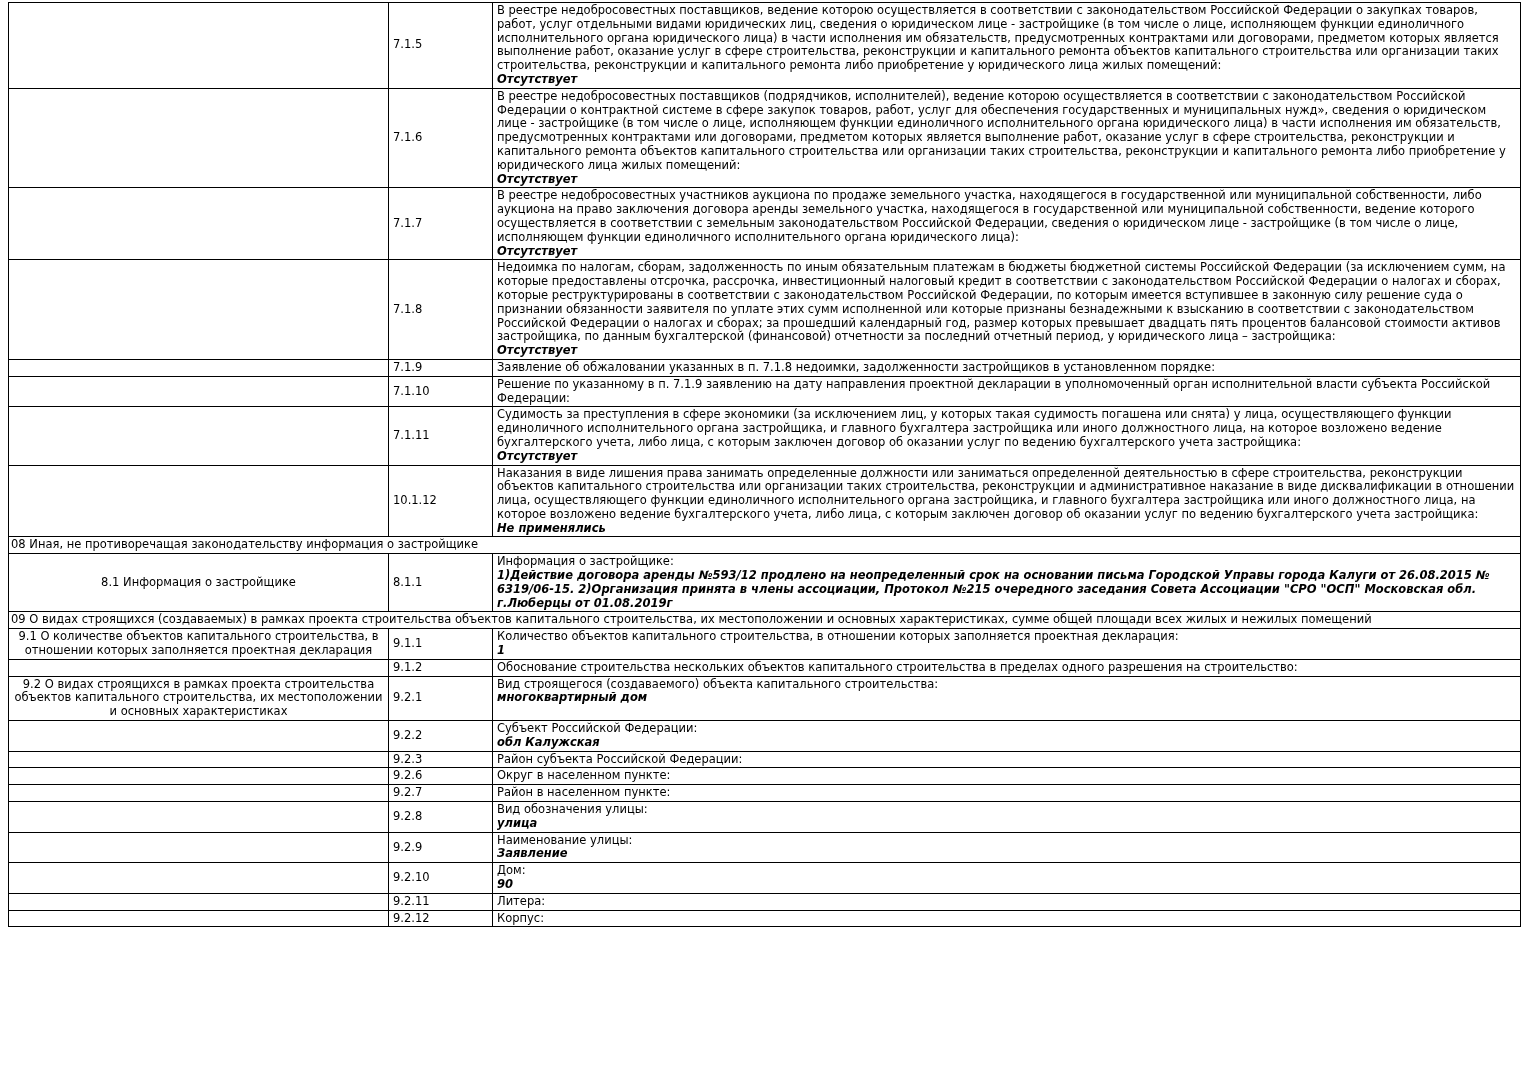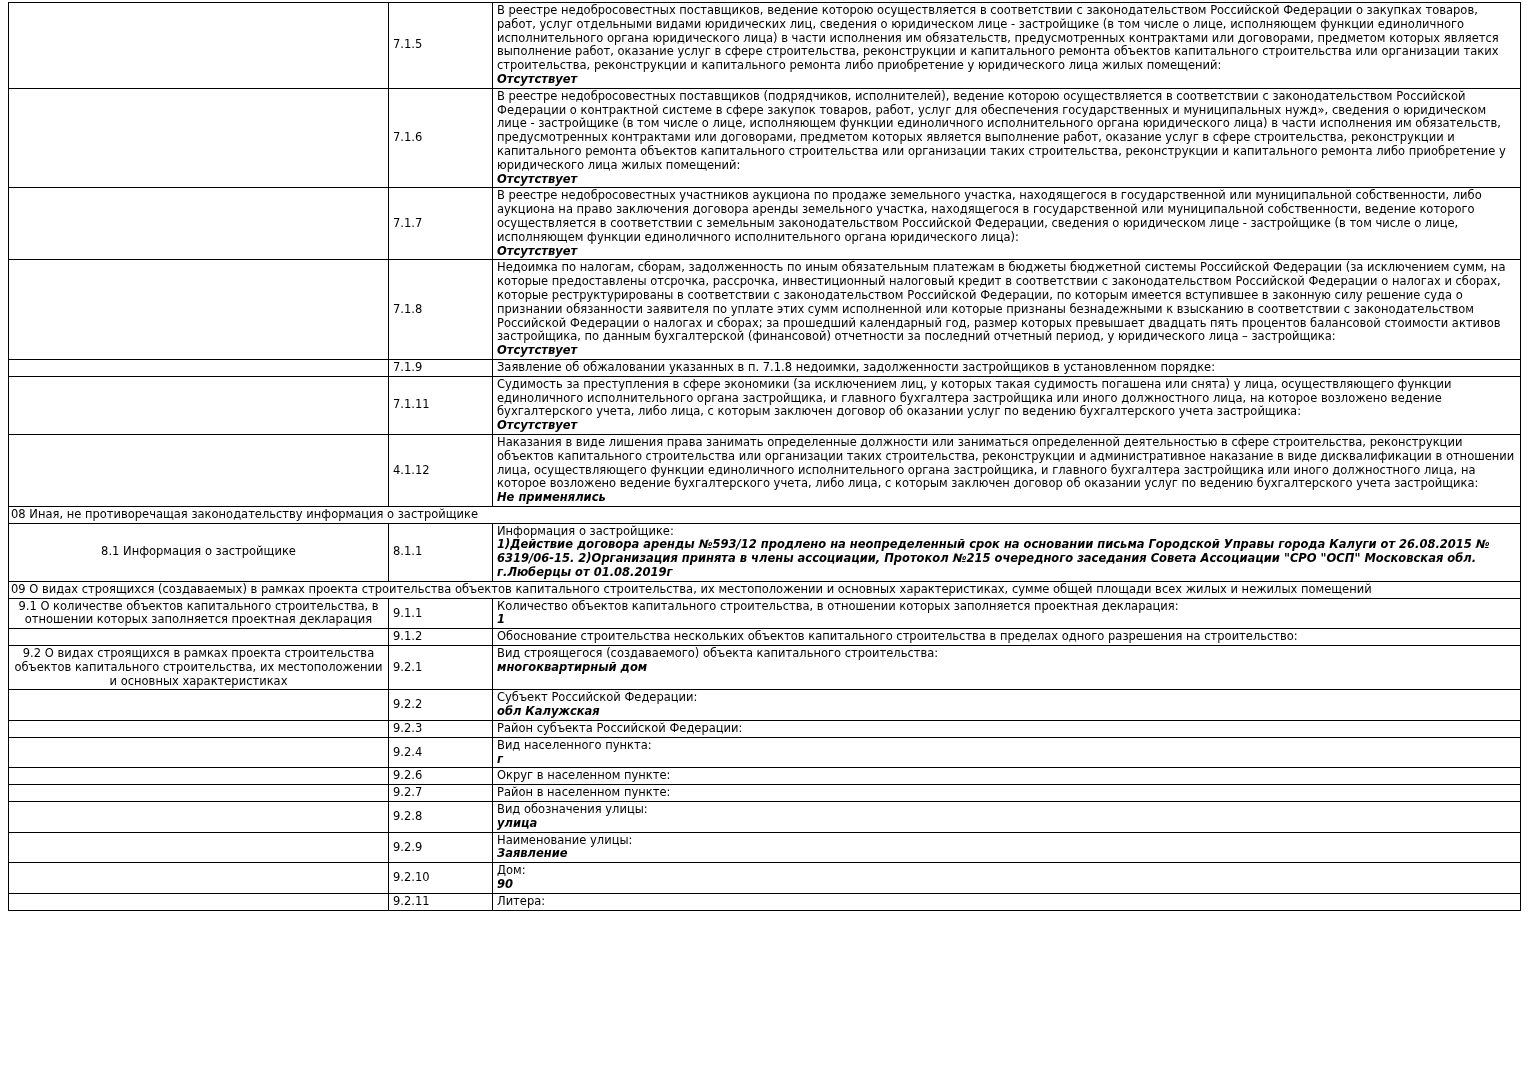--- a/index.html
+++ b/index.html
@@ -96,29 +96,36 @@
         </tr>
         <tr>
           <td class="col-left"></td>
           <td class="col-num">7.1.9</td>
           <td class="col-content">
             <div class="field-label">Заявление об обжаловании указанных в п. 7.1.8 недоимки, задолженности застройщиков в установленном порядке:</div>
           </td>
         </tr>
         <tr>
           <td class="col-left"></td>
+          <td class="col-num">7.1.10</td>
+          <td class="col-content">
+            <div class="field-label">Решение по указанному в п. 7.1.9 заявлению на дату направления проектной декларации в уполномоченный орган исполнительной власти субъекта Российской Федерации:</div>
+          </td>
+        </tr>
+        <tr>
+          <td class="col-left"></td>
           <td class="col-num">7.1.11</td>
           <td class="col-content">
             <div class="field-label">Судимость за преступления в сфере экономики (за исключением лиц, у которых такая судимость погашена или снята) у лица, осуществляющего функции единоличного исполнительного органа застройщика, и главного бухгалтера застройщика или иного должностного лица, на которое возложено ведение бухгалтерского учета, либо лица, с которым заключен договор об оказании услуг по ведению бухгалтерского учета застройщика:</div>
             <div class="field-value">Отсутствует</div>
           </td>
         </tr>
         <tr>
           <td class="col-left"></td>
-          <td class="col-num">4.1.12</td>
+          <td class="col-num">10.1.12</td>
           <td class="col-content">
             <div class="field-label">Наказания в виде лишения права занимать определенные должности или заниматься определенной деятельностью в сфере строительства, реконструкции объектов капитального строительства или организации таких строительства, реконструкции и административное наказание в виде дисквалификации в отношении лица, осуществляющего функции единоличного исполнительного органа застройщика, и главного бухгалтера застройщика или иного должностного лица, на которое возложено ведение бухгалтерского учета, либо лица, с которым заключен договор об оказании услуг по ведению бухгалтерского учета застройщика:</div>
             <div class="field-value">Не применялись</div>
           </td>
         </tr>
         <tr>
           <td colspan="3" class="section-cell">08 Иная, не противоречащая законодательству информация о застройщике</td>
         </tr>
         <tr>
           <td class="col-left">8.1 Информация о застройщике</td>
@@ -164,28 +171,20 @@
         </tr>
         <tr>
           <td class="col-left"></td>
           <td class="col-num">9.2.3</td>
           <td class="col-content">
             <div class="field-label">Район субъекта Российской Федерации:</div>
           </td>
         </tr>
         <tr>
           <td class="col-left"></td>
-          <td class="col-num">9.2.4</td>
-          <td class="col-content">
-            <div class="field-label">Вид населенного пункта:</div>
-            <div class="field-value">г</div>
-          </td>
-        </tr>
-        <tr>
-          <td class="col-left"></td>
           <td class="col-num">9.2.6</td>
           <td class="col-content">
             <div class="field-label">Округ в населенном пункте:</div>
           </td>
         </tr>
         <tr>
           <td class="col-left"></td>
           <td class="col-num">9.2.7</td>
           <td class="col-content">
             <div class="field-label">Район в населенном пункте:</div>
@@ -213,17 +212,24 @@
           <td class="col-content">
             <div class="field-label">Дом:</div>
             <div class="field-value">90</div>
           </td>
         </tr>
         <tr>
           <td class="col-left"></td>
           <td class="col-num">9.2.11</td>
           <td class="col-content">
             <div class="field-label">Литера:</div>
+          </td>
+        </tr>
+        <tr>
+          <td class="col-left"></td>
+          <td class="col-num">9.2.12</td>
+          <td class="col-content">
+            <div class="field-label">Корпус:</div>
           </td>
         </tr>
       </tbody>
   </table>
 </div>
 
 </body></html>

